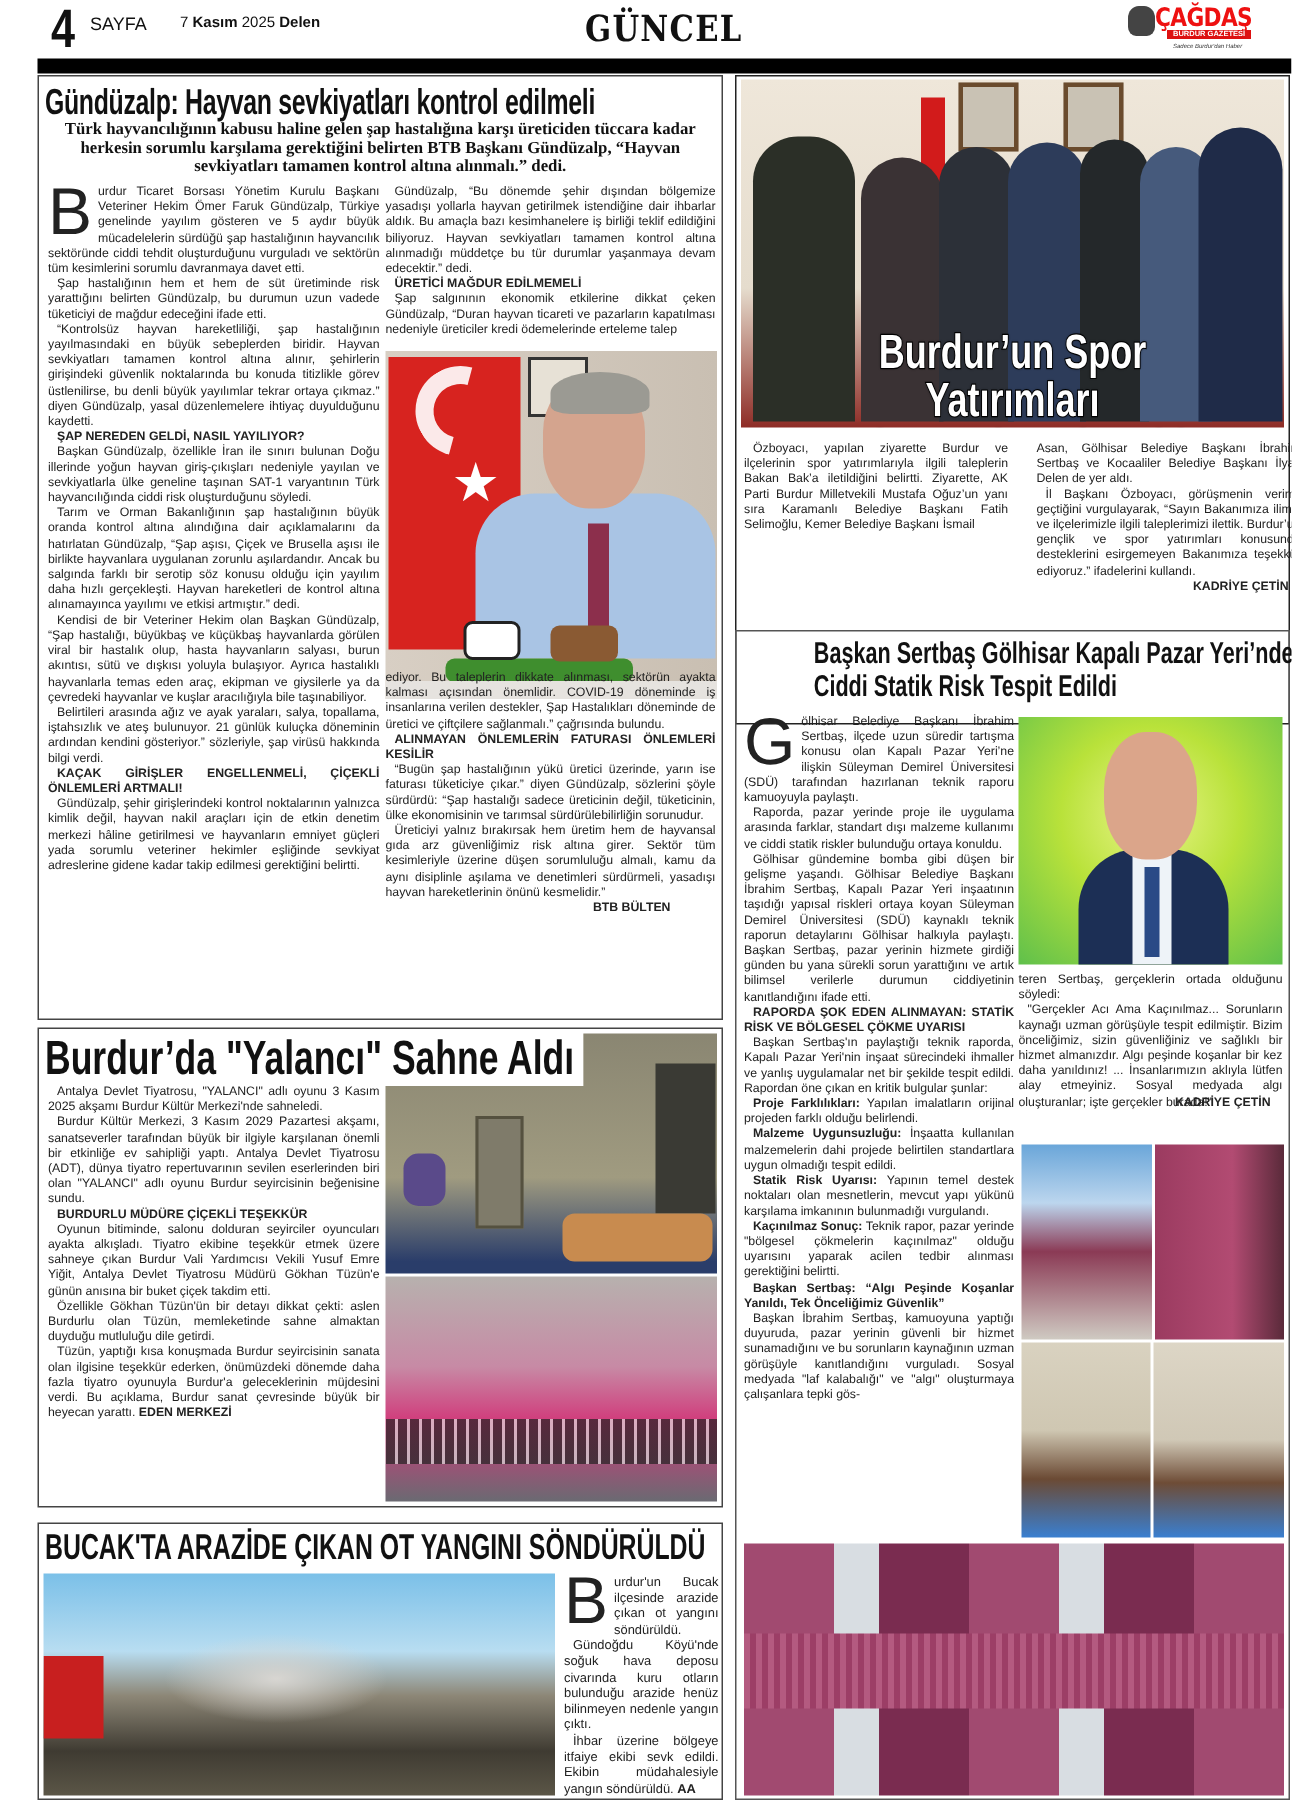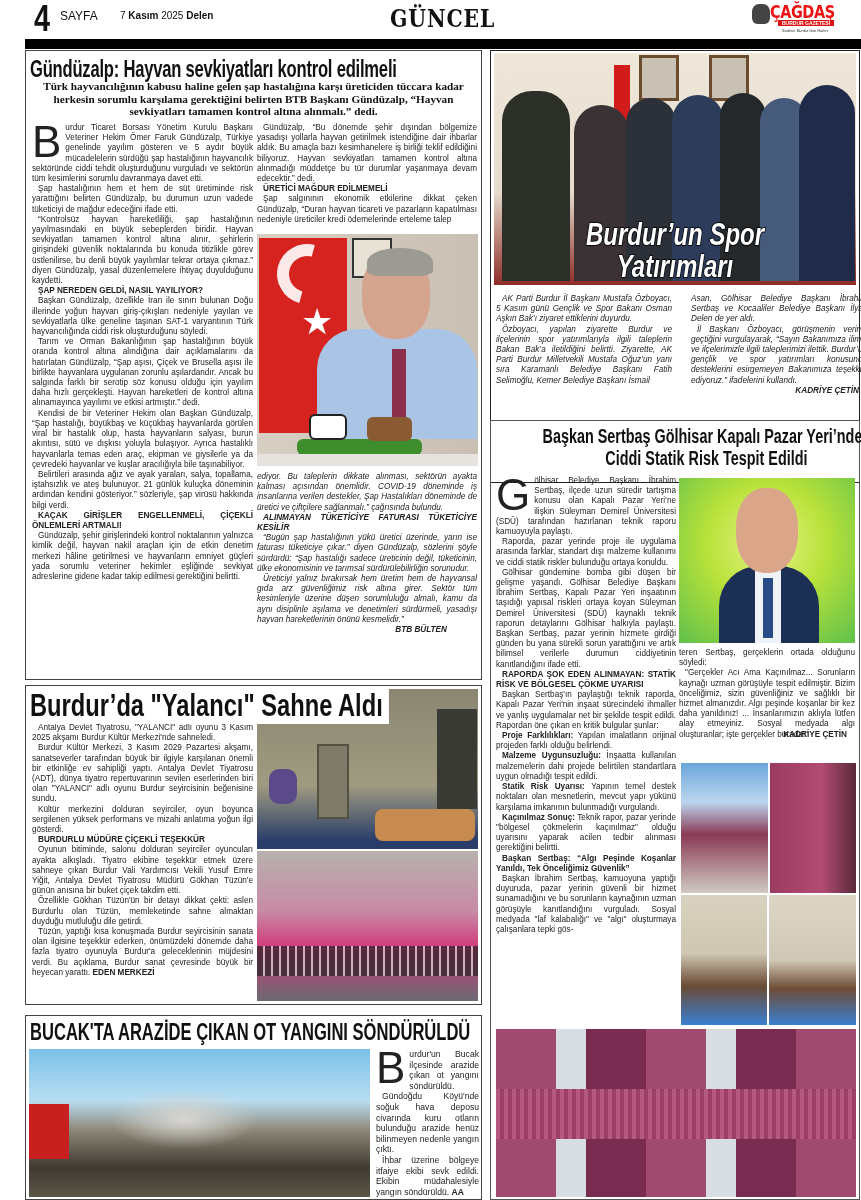--- a/index.html
+++ b/index.html
@@ -79,59 +79,58 @@
     <div style="position:absolute;left:60px;top:95px;width:160px;height:110px;background:#a9c4e4;border-radius:40px 40px 0 0;"></div>
     <div style="position:absolute;left:135px;top:115px;width:14px;height:75px;background:#8c2f4c;"></div>
     <div style="position:absolute;left:105px;top:20px;width:68px;height:85px;background:#d4a48e;border-radius:40% 40% 45% 45%;"></div>
     <div style="position:absolute;left:110px;top:14px;width:66px;height:28px;background:#9b9a93;border-radius:50% 50% 20% 20%;"></div>
     <div style="position:absolute;left:40px;top:205px;width:125px;height:16px;background:#3f8e2e;border-radius:6px;"></div>
     <div style="position:absolute;left:52px;top:180px;width:38px;height:26px;background:#fff;border:2px solid #222;border-radius:6px;"></div>
     <div style="position:absolute;left:110px;top:183px;width:45px;height:24px;background:#8a5a33;border-radius:6px;"></div>
     <div style="position:absolute;left:0;bottom:0;width:221px;height:12px;background:#e6e3df;"></div>
   </div>
 
-  <div class="col" style="left:231px;top:421px;width:220px;font-style:italic;">
+  <div class="col" style="left:231px;top:396px;width:220px;">
     <p style="text-indent:0">ediyor. Bu taleplerin dikkate alınması, sektörün ayakta kalması açısından önemlidir. COVID-19 döneminde iş insanlarına verilen destekler, Şap Hastalıkları döneminde de üretici ve çiftçilere sağlanmalı.” çağrısında bulundu.</p>
-    <p class="sub">ALINMAYAN TÜKETİCİYE FATURASI TÜKETİCİYE KESİLİR</p>
+    <p class="sub">ALINMAYAN ÖNLEMLERİN FATURASI ÖNLEMLERİ KESİLİR</p>
     <p>“Bugün şap hastalığının yükü üretici üzerinde, yarın ise faturası tüketiciye çıkar.” diyen Gündüzalp, sözlerini şöyle sürdürdü: “Şap hastalığı sadece üreticinin değil, tüketicinin, ülke ekonomisinin ve tarımsal sürdürülebilirliğin sorunudur.</p>
     <p>Üreticiyi yalnız bırakırsak hem üretim hem de hayvansal gıda arz güvenliğimiz risk altına girer. Sektör tüm kesimleriyle üzerine düşen sorumluluğu almalı, kamu da aynı disiplinle aşılama ve denetimleri sürdürmeli, yasadışı hayvan hareketlerinin önünü kesmelidir.”</p>
     <div class="sig" style="padding-right:30px;">BTB BÜLTEN</div>
   </div>
 </div>
 
-<div class="box" style="left:490px;top:50px;width:370px;height:433px;border-color:#222;font-style:italic;">
+<div class="box" style="left:490px;top:50px;width:370px;height:433px;border-color:#222;">
   <div class="photo" style="left:3px;top:2px;width:362px;height:232px;background:linear-gradient(180deg,#efe7da 0%,#e5dccd 60%,#8e2c26 100%);">
     <div style="position:absolute;left:145px;top:2px;width:40px;height:46px;border:3px solid #6a4b2d;background:#c9c2b4;"></div>
     <div style="position:absolute;left:215px;top:2px;width:40px;height:46px;border:3px solid #6a4b2d;background:#c9c2b4;"></div>
     <div style="position:absolute;left:120px;top:12px;width:16px;height:150px;background:#d21b1b;"></div>
     <div style="position:absolute;left:8px;top:38px;width:68px;height:190px;background:#2b2f27;border-radius:30px 30px 0 0;"></div>
     <div style="position:absolute;left:80px;top:52px;width:55px;height:176px;background:#3a3234;border-radius:28px 28px 0 0;"></div>
     <div style="position:absolute;left:132px;top:45px;width:50px;height:183px;background:#2c3038;border-radius:26px 26px 0 0;"></div>
     <div style="position:absolute;left:178px;top:42px;width:52px;height:186px;background:#2d3c5a;border-radius:26px 26px 0 0;"></div>
     <div style="position:absolute;left:226px;top:40px;width:46px;height:188px;background:#24282a;border-radius:24px 24px 0 0;"></div>
     <div style="position:absolute;left:266px;top:45px;width:48px;height:183px;background:#465a7c;border-radius:24px 24px 0 0;"></div>
     <div style="position:absolute;left:305px;top:32px;width:56px;height:196px;background:#1f2b48;border-radius:28px 28px 0 0;"></div>
     <div class="overlay-title" style="left:0;top:165px;width:362px;font-size:32px;line-height:32px;transform:scaleX(0.75);transform-origin:center;">
       <div>Burdur’un Spor Yatırımları</div>
       <div>Bakan Bak’a Aktarıldı</div>
     </div>
   </div>
   <div class="col" style="left:5px;top:243px;width:176px;">
-    <p>AK Parti Burdur İl Başkanı Mustafa Özboyacı, 5 Kasım günü Gençlik ve Spor Bakanı Osman Aşkın Bak’ı ziyaret ettiklerini duyurdu.</p>
     <p>Özboyacı, yapılan ziyarette Burdur ve ilçelerinin spor yatırımlarıyla ilgili taleplerin Bakan Bak’a iletildiğini belirtti. Ziyarette, AK Parti Burdur Milletvekili Mustafa Oğuz’un yanı sıra Karamanlı Belediye Başkanı Fatih Selimoğlu, Kemer Belediye Başkanı İsmail</p>
   </div>
   <div class="col" style="left:200px;top:243px;width:176px;">
     <p style="text-indent:0">Asan, Gölhisar Belediye Başkanı İbrahim Sertbaş ve Kocaaliler Belediye Başkanı İlyas Delen de yer aldı.</p>
     <p>İl Başkanı Özboyacı, görüşmenin verimli geçtiğini vurgulayarak, “Sayın Bakanımıza ilimiz ve ilçelerimizle ilgili taleplerimizi ilettik. Burdur’un gençlik ve spor yatırımları konusunda desteklerini esirgemeyen Bakanımıza teşekkür ediyoruz.” ifadelerini kullandı.</p>
     <div class="sig" style="padding-right:8px;">KADRİYE ÇETİN</div>
   </div>
 </div>
 
 <div class="box" style="left:490px;top:420px;width:370px;height:780px;border-color:#555;">
-  <div class="headline abs" style="left:0;top:4px;width:368px;text-align:right;font-size:20px;line-height:22px;">
+  <div class="headline abs" style="left:0;top:4px;width:368px;text-align:left;font-size:20px;line-height:22px;">
     <div style="transform:scaleX(0.72);transform-origin:center;white-space:nowrap;">Başkan Sertbaş Gölhisar Kapalı Pazar Yeri’nde</div>
     <div style="transform:scaleX(0.72);transform-origin:center;white-space:nowrap;">Ciddi Statik Risk Tespit Edildi</div>
   </div>
 
   <div class="col" style="left:5px;top:55px;width:180px;">
     <span class="dropcap">G</span>
     <p style="text-indent:0">ölhisar Belediye Başkanı İbrahim Sertbaş, ilçede uzun süredir tartışma konusu olan Kapalı Pazar Yeri’ne ilişkin Süleyman Demirel Üniversitesi (SDÜ) tarafından hazırlanan teknik raporu kamuoyuyla paylaştı.</p>
     <p>Raporda, pazar yerinde proje ile uygulama arasında farklar, standart dışı malzeme kullanımı ve ciddi statik riskler bulunduğu ortaya konuldu.</p>
     <p>Gölhisar gündemine bomba gibi düşen bir gelişme yaşandı. Gölhisar Belediye Başkanı İbrahim Sertbaş, Kapalı Pazar Yeri inşaatının taşıdığı yapısal riskleri ortaya koyan Süleyman Demirel Üniversitesi (SDÜ) kaynaklı teknik raporun detaylarını Gölhisar halkıyla paylaştı. Başkan Sertbaş, pazar yerinin hizmete girdiği günden bu yana sürekli sorun yarattığını ve artık bilimsel verilerle durumun ciddiyetinin kanıtlandığını ifade etti.</p>
     <p class="sub">RAPORDA ŞOK EDEN ALINMAYAN: STATİK RİSK VE BÖLGESEL ÇÖKME UYARISI</p>
@@ -164,21 +163,20 @@
   <div class="photo" style="left:5px;top:608px;width:360px;height:168px;background:repeating-linear-gradient(90deg,#a14a70 0,#a14a70 60px,#d8dde2 60px,#d8dde2 90px,#7a2c50 90px,#7a2c50 150px);">
     <div style="position:absolute;left:0;top:60px;width:360px;height:50px;background:repeating-linear-gradient(90deg,#b45a80 0,#b45a80 4px,#9c3e66 4px,#9c3e66 8px);"></div>
   </div>
 </div>
 
 <div class="box" style="left:25px;top:685px;width:457px;height:320px;">
   <div class="headline abs" style="left:4px;top:1px;font-size:32px;transform:scaleX(0.74);z-index:3;background:#fff;padding-right:8px;">Burdur’da "Yalancı" Sahne Aldı</div>
   <div class="col" style="left:6px;top:37px;width:221px;">
     <p>Antalya Devlet Tiyatrosu, "YALANCI" adlı oyunu 3 Kasım 2025 akşamı Burdur Kültür Merkezi'nde sahneledi.</p>
     <p>Burdur Kültür Merkezi, 3 Kasım 2029 Pazartesi akşamı, sanatseverler tarafından büyük bir ilgiyle karşılanan önemli bir etkinliğe ev sahipliği yaptı. Antalya Devlet Tiyatrosu (ADT), dünya tiyatro repertuvarının sevilen eserlerinden biri olan "YALANCI" adlı oyunu Burdur seyircisinin beğenisine sundu.</p>
-    <p>Kültür merkezini dolduran seyirciler, oyun boyunca sergilenen yüksek performans ve mizahi anlatıma yoğun ilgi gösterdi.</p>
     <p class="sub">BURDURLU MÜDÜRE ÇİÇEKLİ TEŞEKKÜR</p>
     <p>Oyunun bitiminde, salonu dolduran seyirciler oyuncuları ayakta alkışladı. Tiyatro ekibine teşekkür etmek üzere sahneye çıkan Burdur Vali Yardımcısı Vekili Yusuf Emre Yiğit, Antalya Devlet Tiyatrosu Müdürü Gökhan Tüzün'e günün anısına bir buket çiçek takdim etti.</p>
     <p>Özellikle Gökhan Tüzün'ün bir detayı dikkat çekti: aslen Burdurlu olan Tüzün, memleketinde sahne almaktan duyduğu mutluluğu dile getirdi.</p>
     <p><span>Tüzün, yaptığı kısa konuşmada Burdur seyircisinin sanata olan ilgisine teşekkür ederken, önümüzdeki dönemde daha fazla tiyatro oyunuyla Burdur'a geleceklerinin müjdesini verdi. Bu açıklama, Burdur sanat çevresinde büyük bir heyecan yarattı.</span> <b>EDEN MERKEZİ</b></p>
   </div>
   <div class="photo" style="left:231px;top:3px;width:221px;height:160px;background:linear-gradient(180deg,#8a8672 0%,#a09b80 60%,#2a3d6a 95%);">
     <div style="position:absolute;left:60px;top:55px;width:32px;height:75px;background:#7f7b6a;border:2px solid #55513f;"></div>
     <div style="position:absolute;left:180px;top:20px;width:40px;height:100px;background:#3a3a34;"></div>
     <div style="position:absolute;left:118px;top:120px;width:100px;height:32px;background:#c88b4f;border-radius:8px;"></div>
     <div style="position:absolute;left:12px;top:80px;width:28px;height:35px;background:#5a4a8a;border-radius:10px;"></div>

